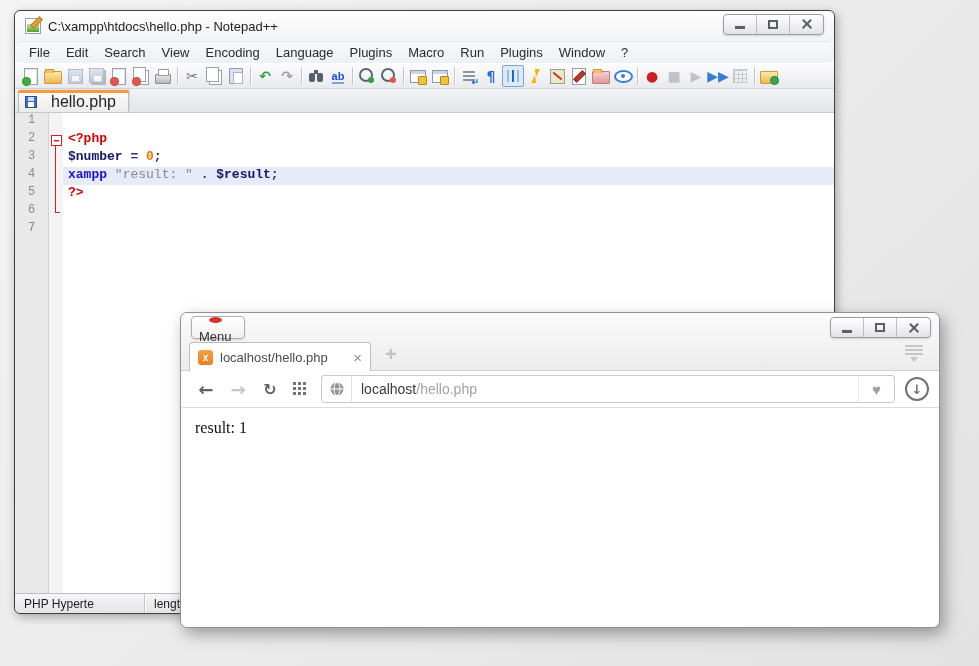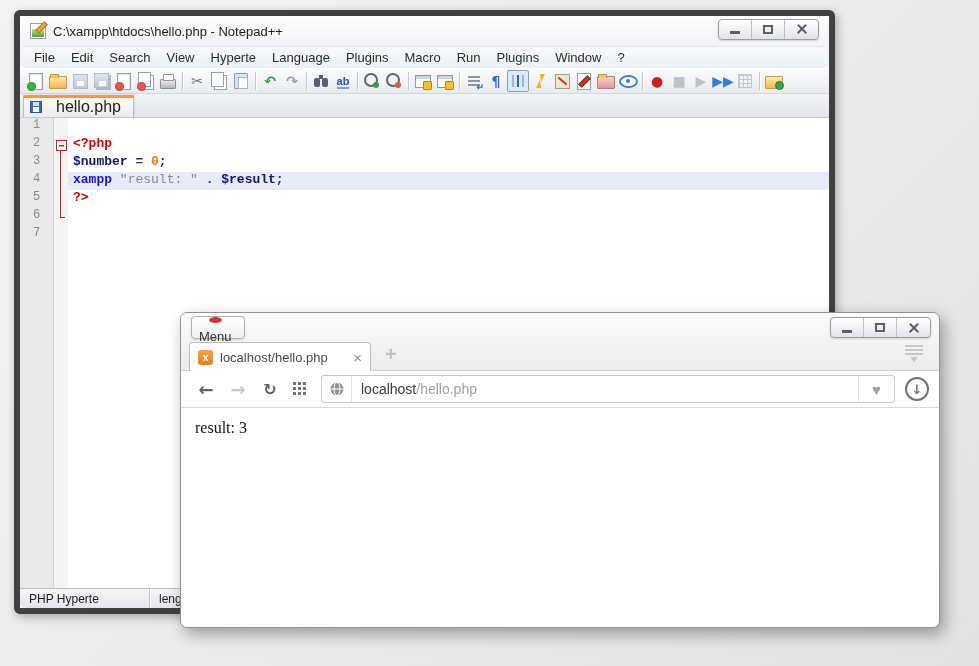--- a/index.html
+++ b/index.html
@@ -13,21 +13,21 @@
   .wc-btn:last-child { border-right:none; }
   .g-min { width:10px; height:3px; background:#5c5f66; margin-top:7px; }
   .g-max { width:10px; height:9px; border:2px solid #5c5f66; }
   .g-close { position:relative; width:12px; height:12px; }
   .g-close::before,.g-close::after { content:""; position:absolute; left:0; top:5px; width:12px; height:2.4px; background:#5c5f66; }
   .g-close::before { transform:rotate(45deg); }
   .g-close::after  { transform:rotate(-45deg); }
 
   
   .np-window { position:absolute; left:14px; top:10px; width:821px; height:604px;
-    border:6px solid #404040; border-radius:6px; background:#fbfbfc;
+    border:1px solid #404040; border-radius:6px; background:#fbfbfc;
     box-shadow:2px 3px 10px rgba(0,0,0,.3); display:flex; flex-direction:column; z-index:1; }
   .np-title { height:30px; display:flex; align-items:center; gap:7px; padding:0 10px;
     background:linear-gradient(#fefefe,#f2f3f6); border-radius:6px 6px 0 0; font-size:13px; color:#1c1c1c; }
   .np-title .wc { margin-left:auto; margin-top:-4px; }
   .npp-icon { position:relative; width:16px; height:16px; background:#fff; border:1px solid #97a0a8; }
   .npp-icon::before { content:""; position:absolute; left:1px; right:1px; bottom:1px; height:8px; background:linear-gradient(#bfe58a,#55a02c); }
   .npp-icon::after { content:""; position:absolute; right:-3px; top:1px; width:11px; height:3px; background:#e8a13c; border:1px solid #b5762a; transform:rotate(-45deg); }
 
   .np-menubar { height:22px; display:flex; align-items:center; padding:0 6px;
     background:linear-gradient(#f7f8fb,#edf0f5); font-size:13px; color:#2b2b2b; border-top:1px solid #e3e5ea;border-radius:6px; }
@@ -186,21 +186,21 @@
         </span>
     </span>
   </div>
 
   <div class="np-menubar">
 
   <span class="np-menu-item">File</span>
       <span class="np-menu-item">Edit</span>
       <span class="np-menu-item">Search</span>
       <span class="np-menu-item">View</span>
-      <span class="np-menu-item">Hyperte</span>
+      <span class="np-menu-item">Encoding</span>
       <span class="np-menu-item">Language</span>
       <span class="np-menu-item">Plugins</span>
       <span class="np-menu-item">Macro</span>
       <span class="np-menu-item">Run</span>
       <span class="np-menu-item">Plugins</span>
       <span class="np-menu-item">Window</span>
       <span class="np-menu-item">?</span>
     </div>
 
   <div class="np-toolbar">
@@ -349,15 +349,15 @@
       <span class="url-heart">
           <span>♥</span>
         </span>
     </div>
     <span class="dl-btn">
         <span>↓</span>
       </span>
   </div>
 
   <div class="op-content">
-    <span>result: 3</span>
+    <span>result: 1</span>
   </div>
 </div>
 
 </body></html>

